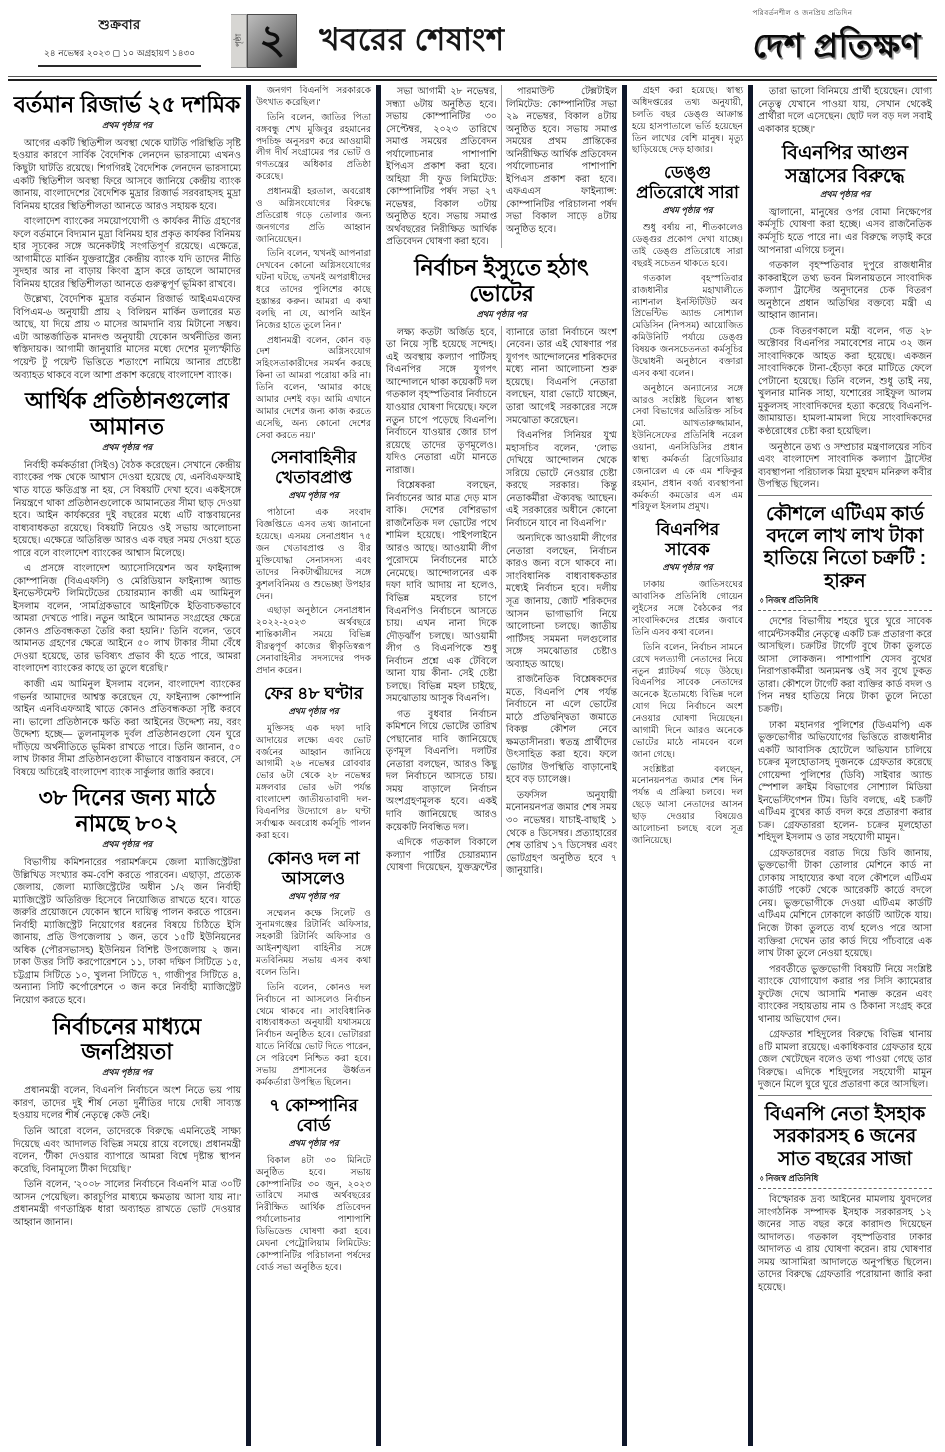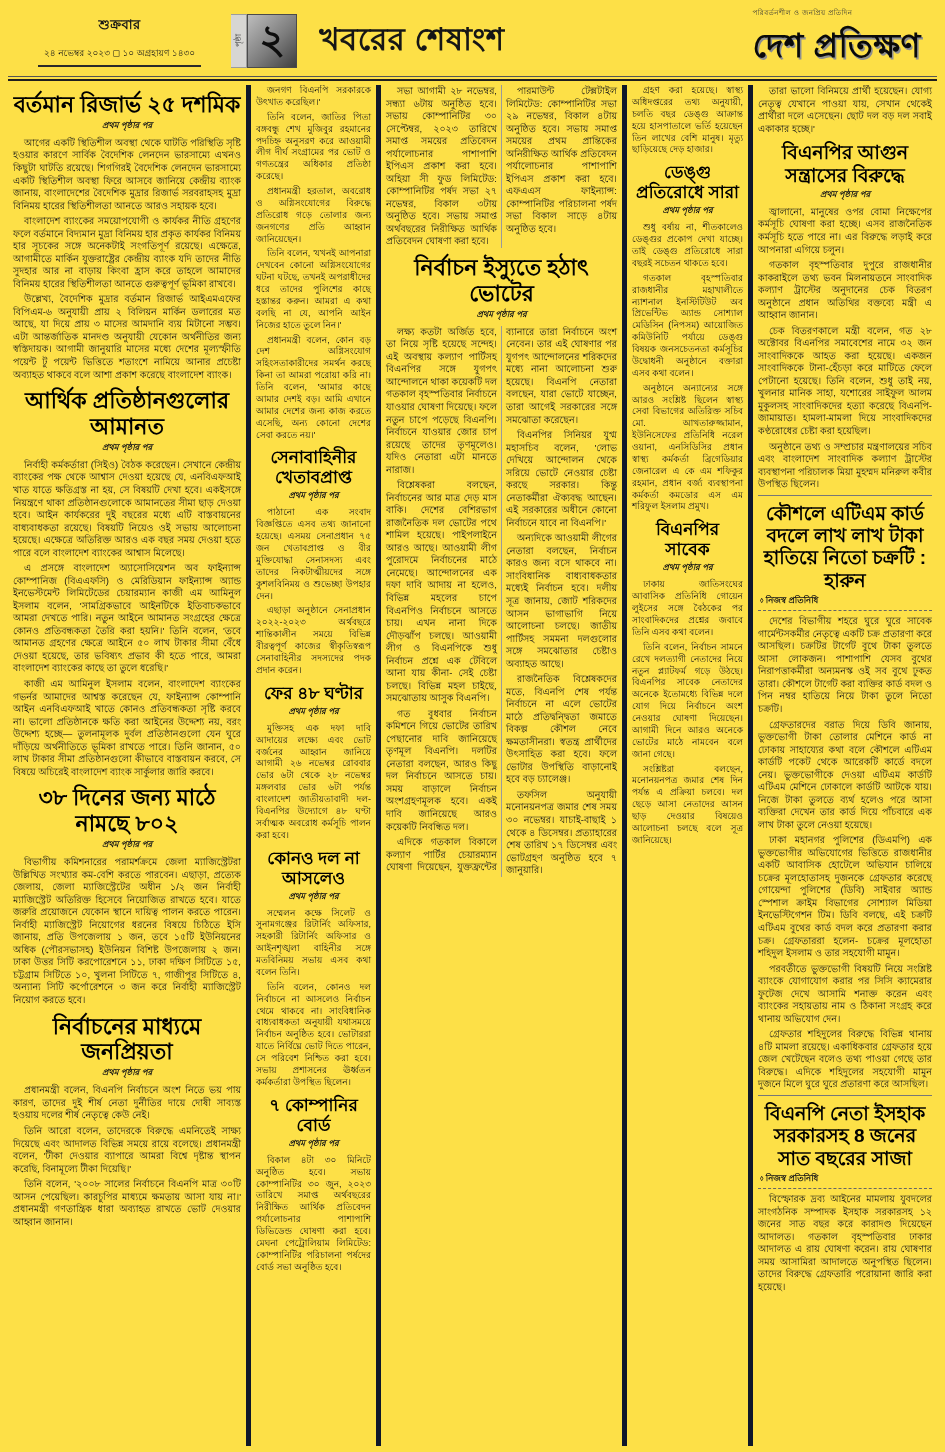--- a/index.html
+++ b/index.html
@@ -1,18 +1,18 @@
 <!DOCTYPE html>
 <html lang="bn"><head>
 <meta charset="utf-8">
 <style>
   html,body{margin:0;padding:0;background:#e8e6e1;}
   .sheet{
     position:relative;width:945px;height:1452px;margin:0 auto;
-    background:#fde047;color:#161616;overflow:hidden;
+    background:#ffffff;color:#161616;overflow:hidden;
     font-family:"Liberation Sans","DejaVu Sans",sans-serif;
   }
   
   .masthead{display:flex;align-items:center;padding:12px 20px 6px 20px;height:58px;}
   .date-block{margin-left:18px;text-align:center;border-bottom:2px solid #2a2a2a;padding:0 6px 4px 6px;}
   .weekday{font-size:13px;font-weight:bold;letter-spacing:.5px;}
   .date-line{font-size:9px;margin-top:10px;}
   .page-box{display:flex;margin-left:30px;height:54px;}
   .page-strip{width:15px;background:#d7d6d3;display:flex;align-items:center;justify-content:center;
     writing-mode:vertical-rl;transform:rotate(180deg);font-size:8px;color:#333;border:1px solid #9c9c9c;border-right:none;}
@@ -188,27 +188,27 @@
         <p class="body">অনুষ্ঠানে তথ্য ও সম্প্রচার মন্ত্রণালয়ের সচিব এবং বাংলাদেশ সাংবাদিক কল্যাণ ট্রাস্টের ব্যবস্থাপনা পরিচালক মিয়া মুহম্মদ মনিরুল কবীর উপস্থিত ছিলেন।</p>
       </div>
       <div class="article top-rule">
         <div class="headline hl-lg">কৌশলে এটিএম কার্ড বদলে লাখ লাখ টাকা হাতিয়ে নিতো চক্রটি : হারুন</div>
         <div class="byline">
           <span class="bmark">◊</span>
           <span>নিজস্ব প্রতিনিধি</span>
         </div>
         <div class="dotted-rule"></div>
         <p class="body">দেশের বিভাগীয় শহরে ঘুরে ঘুরে সাবেক গার্মেন্টসকর্মীর নেতৃত্বে একটি চক্র প্রতারণা করে আসছিল। চক্রটির টার্গেট বুথে টাকা তুলতে আসা লোকজন। পাশাপাশি যেসব বুথের নিরাপত্তাকর্মীরা অন্যমনস্ক ওই সব বুথে ঢুকত তারা। কৌশলে টার্গেট করা ব্যক্তির কার্ড বদল ও পিন নম্বর হাতিয়ে নিয়ে টাকা তুলে নিতো চক্রটি।</p>
+        <p class="body">ঢাকা মহানগর পুলিশের (ডিএমপি) এক ভুক্তভোগীর অভিযোগের ভিত্তিতে রাজধানীর একটি আবাসিক হোটেলে অভিযান চালিয়ে চক্রের মূলহোতাসহ দুজনকে গ্রেফতার করেছে গোয়েন্দা পুলিশের (ডিবি) সাইবার অ্যান্ড স্পেশাল ক্রাইম বিভাগের সোশ্যাল মিডিয়া ইনভেস্টিগেশন টিম। ডিবি বলছে, এই চক্রটি এটিএম বুথের কার্ড বদল করে প্রতারণা করার চক্র। গ্রেফতাররা হলেন- চক্রের মূলহোতা শহিদুল ইসলাম ও তার সহযোগী মামুন।</p>
         <p class="body">গ্রেফতারদের বরাত দিয়ে ডিবি জানায়, ভুক্তভোগী টাকা তোলার মেশিনে কার্ড না ঢোকায় সাহায্যের কথা বলে কৌশলে এটিএম কার্ডটি পকেট থেকে আরেকটি কার্ডে বদলে নেয়। ভুক্তভোগীকে দেওয়া এটিএম কার্ডটি এটিএম মেশিনে ঢোকালে কার্ডটি আটকে যায়। নিজে টাকা তুলতে ব্যর্থ হলেও পরে আসা ব্যক্তিরা দেখেন তার কার্ড দিয়ে পাঁচবারে এক লাখ টাকা তুলে নেওয়া হয়েছে।</p>
-        <p class="body">ঢাকা মহানগর পুলিশের (ডিএমপি) এক ভুক্তভোগীর অভিযোগের ভিত্তিতে রাজধানীর একটি আবাসিক হোটেলে অভিযান চালিয়ে চক্রের মূলহোতাসহ দুজনকে গ্রেফতার করেছে গোয়েন্দা পুলিশের (ডিবি) সাইবার অ্যান্ড স্পেশাল ক্রাইম বিভাগের সোশ্যাল মিডিয়া ইনভেস্টিগেশন টিম। ডিবি বলছে, এই চক্রটি এটিএম বুথের কার্ড বদল করে প্রতারণা করার চক্র। গ্রেফতাররা হলেন- চক্রের মূলহোতা শহিদুল ইসলাম ও তার সহযোগী মামুন।</p>
         <p class="body">পরবর্তীতে ভুক্তভোগী বিষয়টি নিয়ে সংশ্লিষ্ট ব্যাংকে যোগাযোগ করার পর সিসি ক্যামেরার ফুটেজ দেখে আসামি শনাক্ত করেন এবং ব্যাংকের সহায়তায় নাম ও ঠিকানা সংগ্রহ করে থানায় অভিযোগ দেন।</p>
         <p class="body">গ্রেফতার শহিদুলের বিরুদ্ধে বিভিন্ন থানায় ৪টি মামলা রয়েছে। একাধিকবার গ্রেফতার হয়ে জেল খেটেছেন বলেও তথ্য পাওয়া গেছে তার বিরুদ্ধে। এদিকে শহিদুলের সহযোগী মামুন দুজনে মিলে ঘুরে ঘুরে প্রতারণা করে আসছিল।</p>
       </div>
       <div class="article top-rule">
-        <div class="headline hl-lg">বিএনপি নেতা ইসহাক সরকারসহ 8 জনের সাত বছরের সাজা</div>
+        <div class="headline hl-lg">বিএনপি নেতা ইসহাক সরকারসহ 6 জনের সাত বছরের সাজা</div>
         <div class="byline">
           <span class="bmark">◊</span>
           <span>নিজস্ব প্রতিনিধি</span>
         </div>
         <div class="dotted-rule"></div>
         <p class="body">বিস্ফোরক দ্রব্য আইনের মামলায় যুবদলের সাংগঠনিক সম্পাদক ইসহাক সরকারসহ ১২ জনের সাত বছর করে কারাদণ্ড দিয়েছেন আদালত। গতকাল বৃহস্পতিবার ঢাকার আদালত এ রায় ঘোষণা করেন। রায় ঘোষণার সময় আসামিরা আদালতে অনুপস্থিত ছিলেন। তাদের বিরুদ্ধে গ্রেফতারি পরোয়ানা জারি করা হয়েছে।</p>
       </div>
     </div>
 
   </div>

